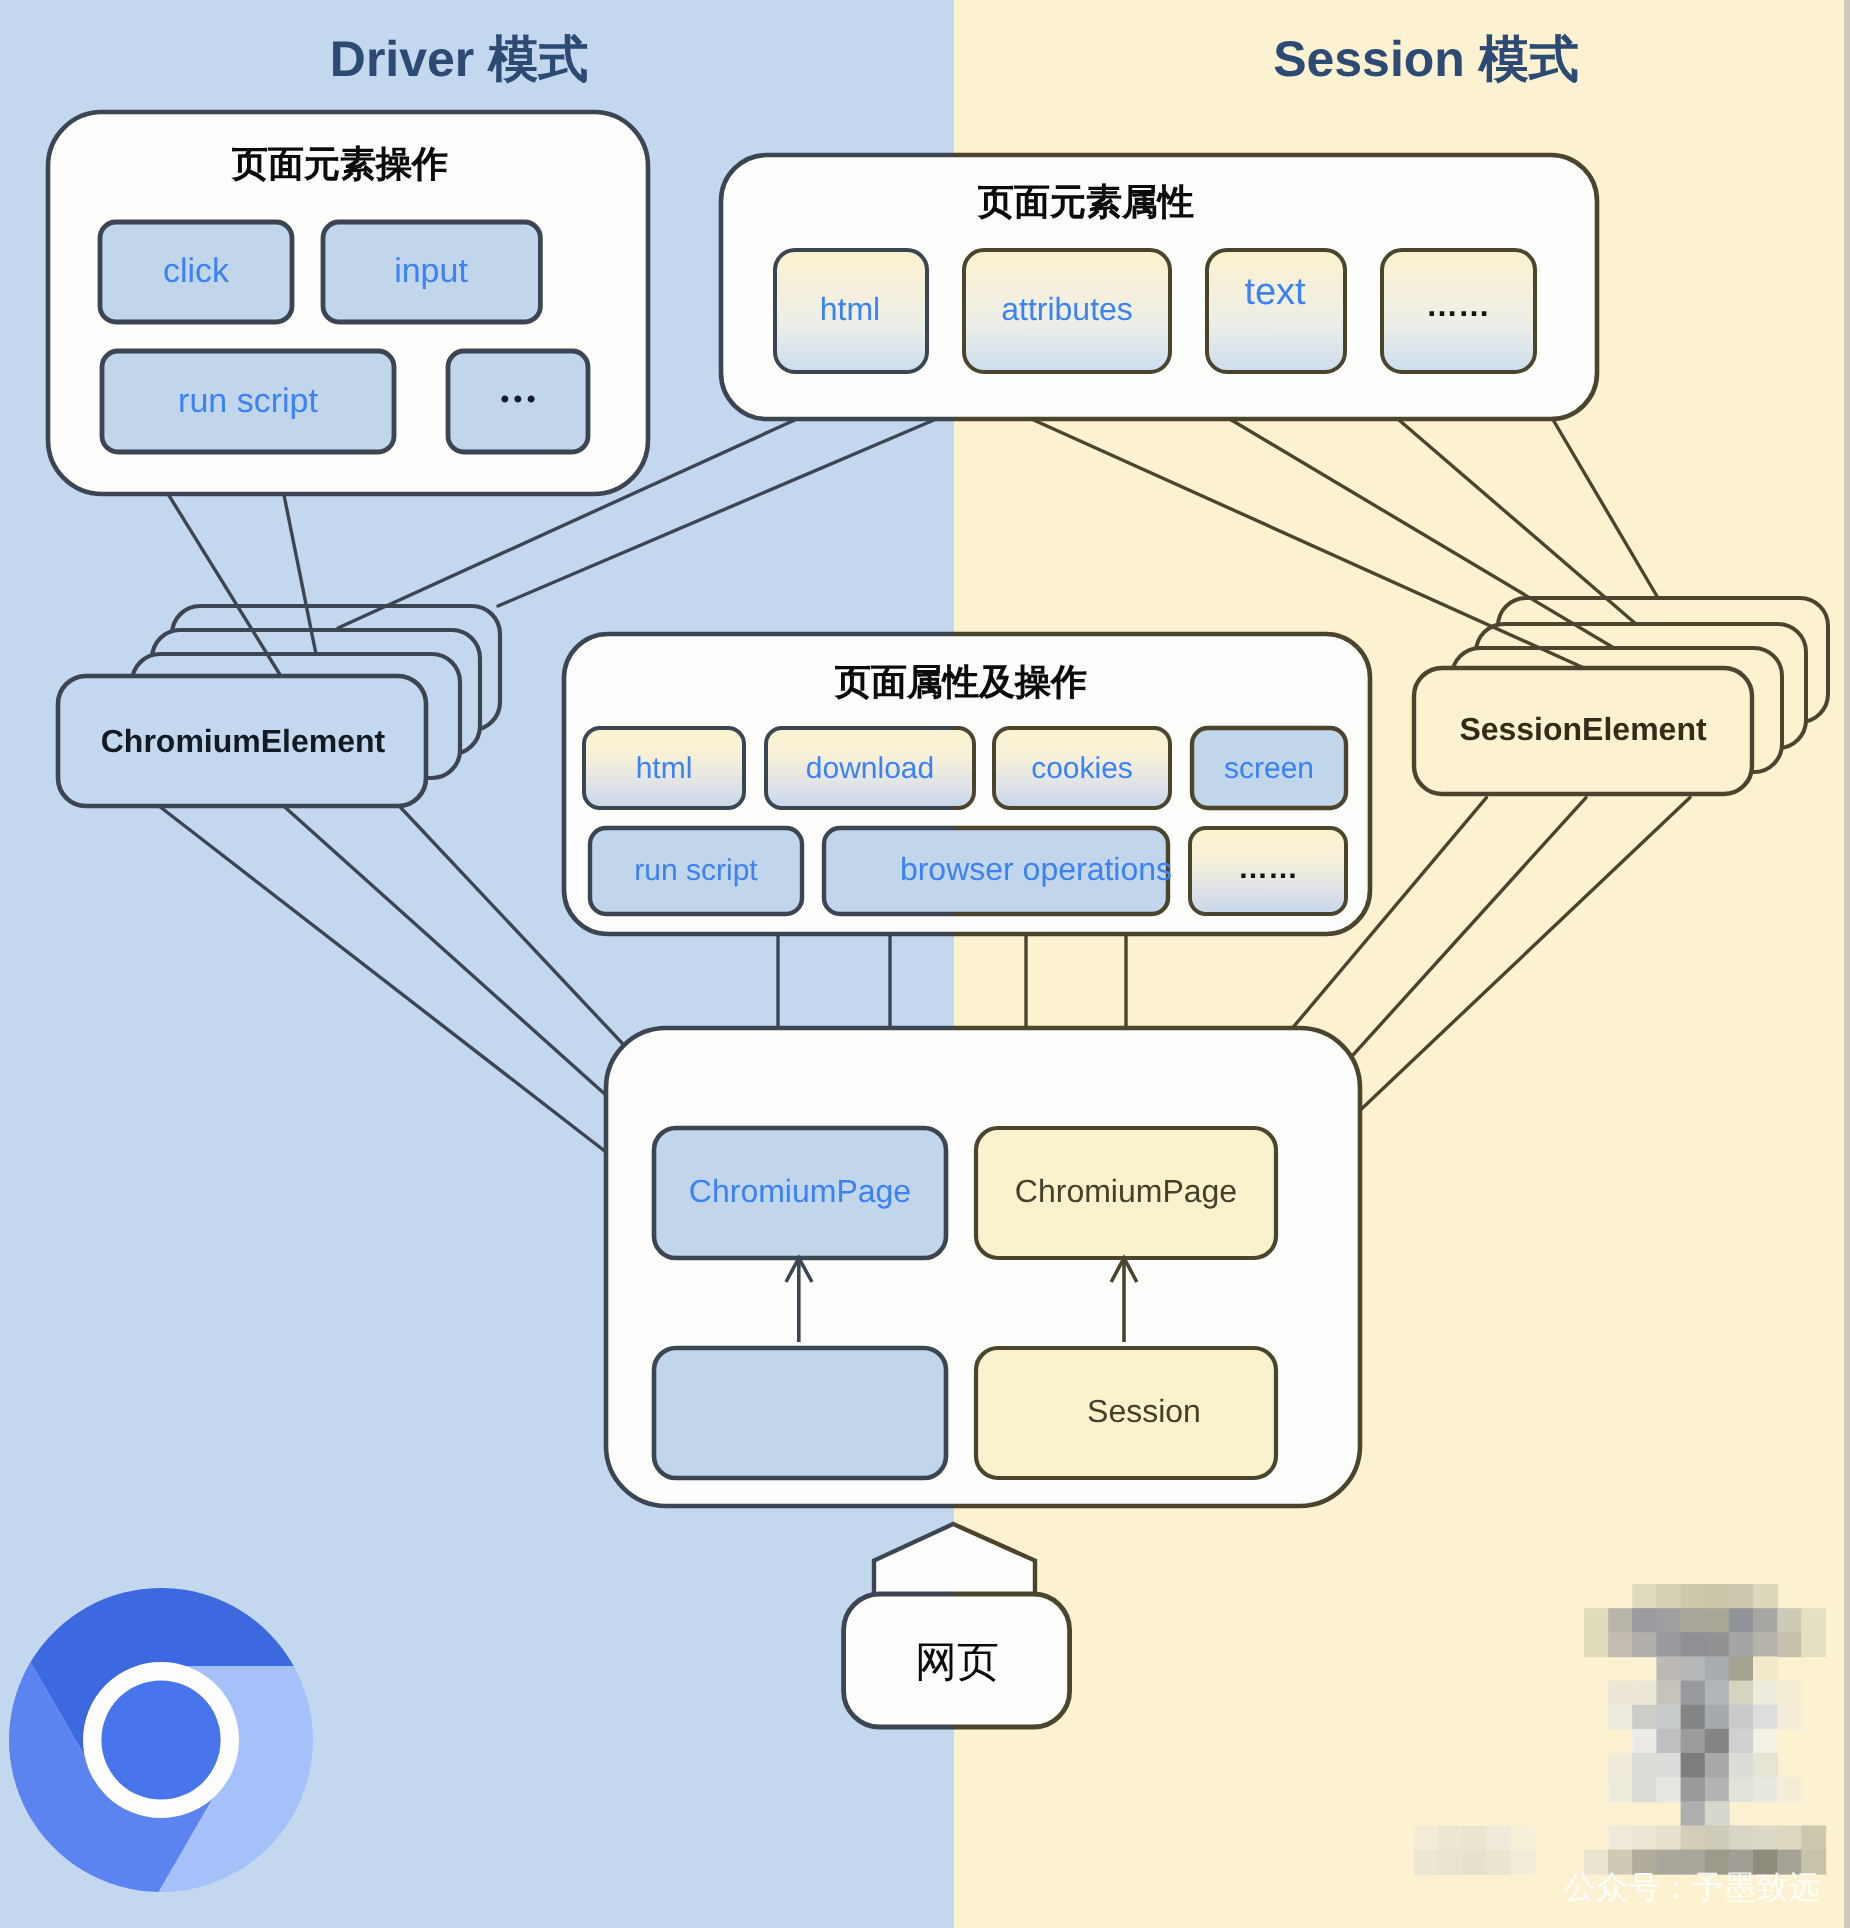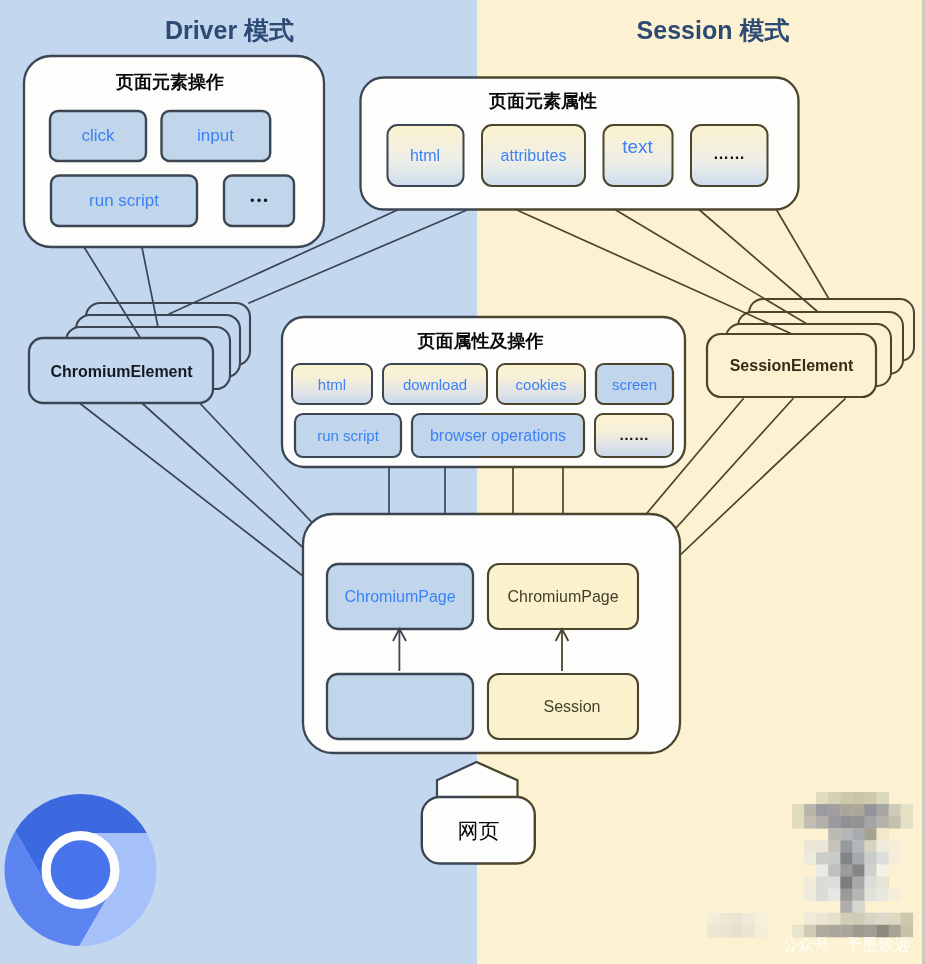--- a/index.html
+++ b/index.html
@@ -271,21 +271,21 @@
 
   <div class="lbl" style="left:29px;top:339px;width:185px;height:65px;font-size:16px;font-weight:bold;color:#131a24;">ChromiumElement</div>
   <div class="lbl" style="left:707px;top:334px;width:169px;height:63px;font-size:16px;font-weight:bold;color:#332d18;">SessionElement</div>
 
   <div class="lbl gtitle" style="left:279px;top:331px;width:403px;height:20px;font-size:18px;">页面属性及操作</div>
   <div class="lbl" style="left:292px;top:364px;width:80px;height:40px;font-size:15px;">html</div>
   <div class="lbl" style="left:383px;top:364px;width:104px;height:40px;font-size:15px;">download</div>
   <div class="lbl" style="left:497px;top:364px;width:88px;height:40px;font-size:15px;">cookies</div>
   <div class="lbl" style="left:596px;top:364px;width:77px;height:40px;font-size:15px;">screen</div>
   <div class="lbl" style="left:295px;top:414px;width:106px;height:43px;font-size:15px;">run script</div>
-  <div class="lbl" style="left:412px;top:414px;width:172px;height:43px;font-size:16px;">browser operations</div>
+  <div class="lbl" style="left:412px;top:414px;width:172px;height:43px;font-size:16px;padding-left:20px;">browser operations</div>
   <div class="lbl" style="left:595px;top:413px;width:78px;height:43px;font-size:15px;letter-spacing:0px;font-weight:bold;color:#15130c;">……</div>
 
   <div class="lbl" style="left:327px;top:564px;width:146px;height:65px;font-size:16px;">ChromiumPage</div>
   <div class="lbl ylbl" style="left:488px;top:564px;width:150px;height:65px;font-size:16px;">ChromiumPage</div>
   <div class="lbl ylbl" style="left:488px;top:674px;width:168px;height:65px;font-size:16px;">Session</div>
 
   <div class="lbl" style="left:422px;top:798px;width:113px;height:66px;font-size:21px;color:#0a0a0a;border-radius:26px;">网页</div>
 
   <svg id="chromium-logo" style="position:absolute;left:4px;top:794px;" width="153" height="153" viewBox="0 0 153 153">
     <path fill="#3d69e0" d="M 142.89 39.0 L 76.5 39.0 A 37 37 0 0 0 44.46 94.5 L 11.26 37.01 A 76 76 0 0 1 142.89 39.0 Z"></path>

